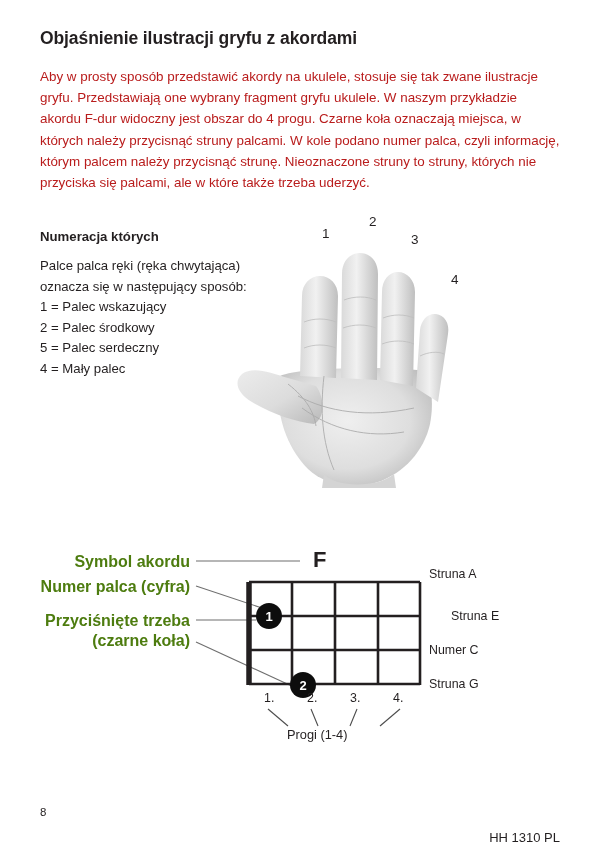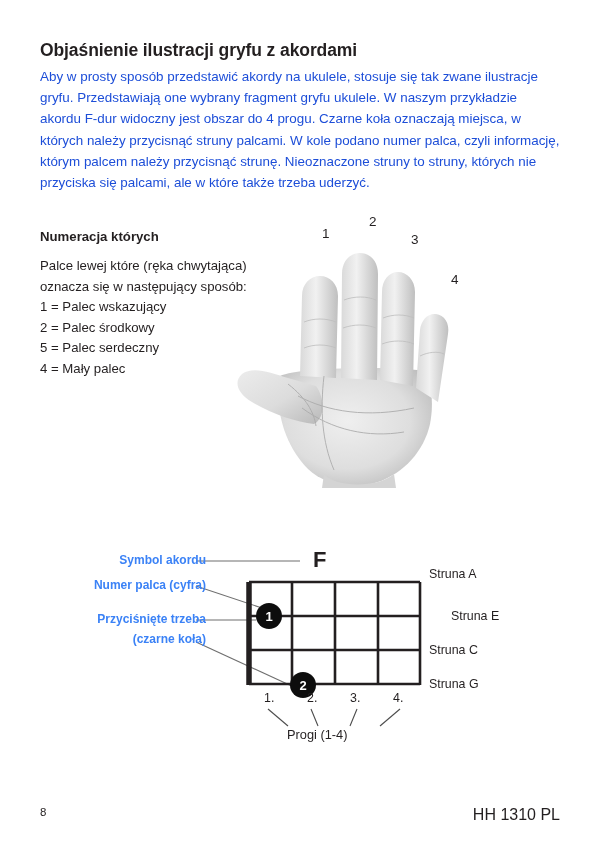--- a/index.html
+++ b/index.html
@@ -7,27 +7,27 @@
     width:600px; height:851px; position:relative;
     background:#ffffff;
     font-family:"Liberation Sans", sans-serif;
     color:#231f20;
     overflow:hidden;
   }
   .page { position:absolute; inset:0; }
 
   
   .heading {
-    position:absolute; left:40px; top:40px; width:520px;
+    position:absolute; left:40px; top:28px; width:520px;
     font-size:17.5px; font-weight:bold; letter-spacing:-0.1px;
     color:#231f20;
   }
   .intro {
     position:absolute; left:40px; top:66px; width:520px;
-    font-size:13.4px; line-height:21.2px; color:#1d4ed8;
+    font-size:13.4px; line-height:21.2px; color:#b91c1c;
   }
 
   
   .fingers-title {
     position:absolute; left:40px; top:229px;
     font-size:13.2px; font-weight:bold; color:#231f20;
   }
   .fingers-body {
     position:absolute; left:40px; top:256px; width:215px;
     font-size:13.2px; line-height:20.6px; color:#231f20;
@@ -41,22 +41,22 @@
   .hand-num {
     position:absolute; font-size:13.5px; color:#231f20;
   }
   .hand-svg { position:absolute; left:0; top:14px; width:252px; height:262px; }
 
   
   .chord-figure { position:absolute; left:0; top:520px; width:600px; height:240px; }
   .chord-svg { position:absolute; left:0; top:0; width:600px; height:240px; }
 
   .cf-label {
-    position:absolute; font-size:12px; font-weight:bold;
-    color:#3b82f6; white-space:nowrap;margin-left:16px;
+    position:absolute; font-size:16px; font-weight:bold;
+    color:#4d7c0f; white-space:nowrap;
   }
   .cf-string {
     position:absolute; font-size:12.4px; color:#231f20; white-space:nowrap;
   }
   .cf-chordname {
     position:absolute; font-size:22px; font-weight:bold; color:#231f20;
   }
   .cf-fretnum {
     position:absolute; font-size:12.4px; color:#231f20;
   }
@@ -66,35 +66,35 @@
   .dot-num {
     position:absolute; color:#ffffff; font-size:13px; font-weight:bold;
     text-align:center; line-height:1;
   }
 
   
   .foot-left {
     position:absolute; left:40px; top:806px; font-size:11.5px; color:#231f20;
   }
   .foot-right {
-    position:absolute; right:40px; top:806px; font-size:16px; color:#231f20;
+    position:absolute; right:40px; top:830px; font-size:13px; color:#231f20;
   }
 </style>
 </head>
 <body>
 
 <div class="page">
 
   <div class="heading">Objaśnienie ilustracji gryfu z akordami</div>
 
   <div class="intro">Aby w prosty sposób przedstawić akordy na ukulele, stosuje się tak zwane ilustracje gryfu. Przedstawiają one wybrany fragment gryfu ukulele. W naszym przykładzie akordu F-dur widoczny jest obszar do 4 progu. Czarne koła oznaczają miejsca, w których należy przycisnąć struny palcami. W kole podano numer palca, czyli informację, którym palcem należy przycisnąć strunę. Nieoznaczone struny to struny, których nie przyciska się palcami, ale w które także trzeba uderzyć.</div>
 
   <div class="fingers-title">Numeracja których</div>
   <div class="fingers-body">
-    <span class="ln">Palce lewej które (ręka chwytająca)</span>
+    <span class="ln">Palce palca ręki (ręka chwytająca)</span>
     <span class="ln">oznacza się w następujący sposób:</span>
     <span class="ln">1 = Palec wskazujący</span>
     <span class="ln">2 = Palec środkowy</span>
     <span class="ln">5 = Palec serdeczny</span>
     <span class="ln">4 = Mały palec</span>
   </div>
 
   <div class="hand-figure">
     <svg class="hand-svg" viewBox="0 0 252 262">
       <defs>
@@ -194,21 +194,21 @@
 
     <span class="cf-label" style="left:0; top:33px; width:190px; text-align:right;">Symbol akordu</span>
     <span class="cf-label" style="left:0; top:58px; width:190px; text-align:right;">Numer palca (cyfra)</span>
     <span class="cf-label" style="left:0; top:92px; width:190px; text-align:right;">Przyciśnięte trzeba</span>
     <span class="cf-label" style="left:0; top:112px; width:190px; text-align:right;">(czarne koła)</span>
 
     <span class="cf-chordname" style="left:313px; top:27px;">F</span>
 
     <span class="cf-string" style="left:429px; top:47px;">Struna A</span>
     <span class="cf-string" style="left:451px; top:89px;">Struna E</span>
-    <span class="cf-string" style="left:429px; top:123px;">Struna C</span>
+    <span class="cf-string" style="left:429px; top:123px;">Numer C</span>
     <span class="cf-string" style="left:429px; top:157px;">Struna G</span>
 
     <span class="cf-fretnum" style="left:264px; top:171px;">1.</span>
     <span class="cf-fretnum" style="left:307px; top:171px;">2.</span>
     <span class="cf-fretnum" style="left:350px; top:171px;">3.</span>
     <span class="cf-fretnum" style="left:393px; top:171px;">4.</span>
 
     <span class="cf-progi" style="left:287px; top:207px;">Progi  (1-4)</span>
 
     <span class="dot-num" style="left:262px; top:90px; width:14px;">1</span>

